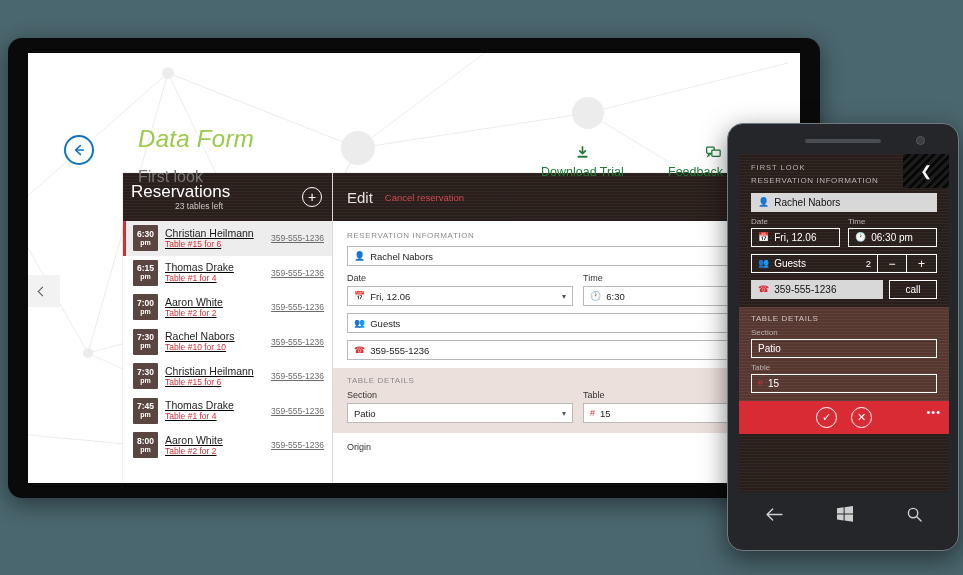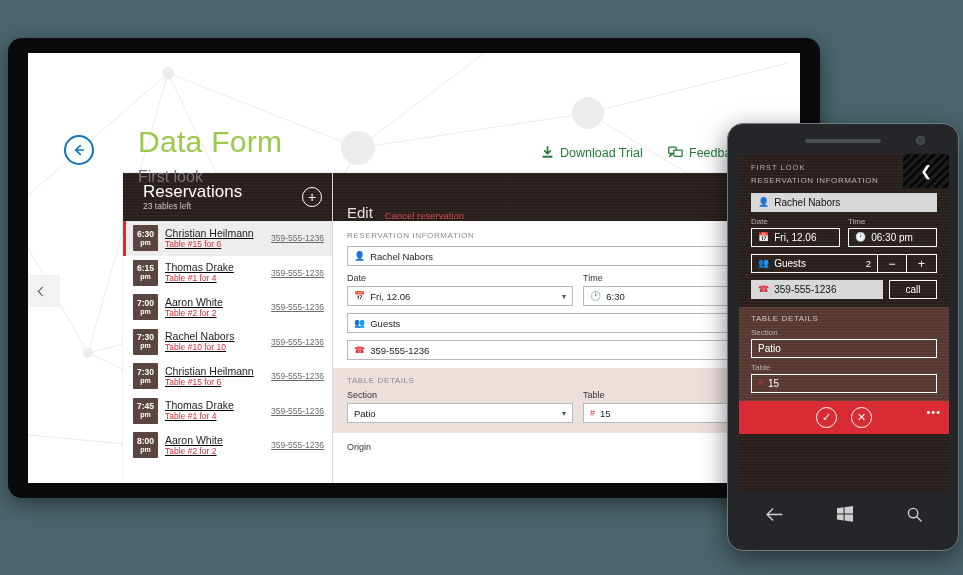--- a/index.html
+++ b/index.html
@@ -24,29 +24,29 @@
 
   
   #back-button{
     position:absolute; left:36px; top:82px; width:30px; height:30px;
     border-radius:50%; border:2px solid #1173bd; z-index:4;
     display:flex; align-items:center; justify-content:center; cursor:pointer;
     background:rgba(255,255,255,.6);
   }
   #page-title{
     position:absolute; left:110px; top:72px; z-index:4;
-    font-size:30px; color:#9bc94a; font-weight:300; letter-spacing:.3px;
+    font-size:24px; color:#9bc94a; font-weight:300; letter-spacing:.3px;font-style:italic;
   }
   #page-subtitle{
     position:absolute; left:110px; top:115px; z-index:4;
     font-size:16px; color:#777; font-weight:300;
   }
   .toplink{
     position:absolute; top:93px; z-index:4; color:#1e7a33;
-    font-size:12.5px; display:flex; gap:6px; cursor:pointer;
+    font-size:12.5px; display:flex; align-items:center; gap:6px; cursor:pointer;flex-direction:column;
   }
   #download-trial-link{ left:513px; }
   #feedback-portal-link{ left:640px; }
 
   
   #carousel-prev{
     position:absolute; left:-6px; top:222px; width:38px; height:32px;
     background:#f2f2f2; z-index:5; display:flex; align-items:center;
     justify-content:center; cursor:pointer;
   }
@@ -72,24 +72,24 @@
   #reservations-panel{ width:210px; display:flex; flex-direction:column; border-right:1px solid #d8d8d8;}
   #reservations-header{ height:48px; display:flex; align-items:stretch; }
   #date-tile{
     width:52px; background:#d92b34; color:#fff; padding:4px 0 0 6px;
     display:flex; flex-direction:column; justify-content:center;
   }
   #date-tile .d{ font-size:15px; font-weight:300; line-height:15px;}
   #date-tile .w{ font-size:8.5px; font-weight:bold; line-height:11px;}
   #reservations-title-wrap{
     flex:1; display:flex; align-items:center; justify-content:space-between;
-    padding:0 10px 0 20px; color:#fff;
+    padding:0 10px 0 8px; color:#fff;
   }
   #reservations-title{ font-size:17px; font-weight:300; line-height:18px;}
-  #reservations-subtitle{ font-size:8.5px; color:#cfc6c3; line-height:11px;}
+  #reservations-subtitle{ font-size:8.5px; color:#cfc6c3; line-height:11px;margin-left:44px;}
   #add-reservation-button{
     width:20px;height:20px;border-radius:50%;border:1.4px solid #fff;
     display:flex;align-items:center;justify-content:center;font-size:14px;
     line-height:0; cursor:pointer; flex:0 0 auto;
   }
   #reservations-list{ flex:1; background:#fff; overflow:hidden; }
   .res-row{
     display:flex; align-items:center; gap:7px; padding:4px 8px 4px 7px;
     height:34.5px; border-left:3px solid transparent; cursor:pointer;
   }
@@ -103,21 +103,21 @@
   .time-chip .p{ font-size:7px; line-height:8px; font-weight:bold;}
   .res-info{ flex:1; min-width:0;text-decoration:underline;}
   .res-name{ font-size:10.5px; color:#1c1c1c; line-height:12px;}
   .res-table{ font-size:8.5px; color:#d92b34; line-height:11px;}
   .res-phone{
     font-size:8.5px; color:#6b6b6b; text-decoration:underline; flex:0 0 auto; cursor:pointer;
   }
 
   
   #edit-panel{ flex:1; display:flex; flex-direction:column; background:#fff;}
-  #edit-header{ height:48px; display:flex; align-items:flex-end; gap:12px; padding:0 14px; color:#e6e2e0;}
+  #edit-header{ height:48px; display:flex; align-items:center; gap:12px; padding:0 14px; color:#e6e2e0;}
   #edit-header-title{ font-size:15px; font-weight:300;}
   #cancel-reservation-link{ font-size:9.5px; color:#d1484f; cursor:pointer;}
   #edit-body{ flex:1; background:#fff; padding:0;}
 
   .section-label{ font-size:8px; color:#8a8a8a; letter-spacing:.6px; }
   .fld-label{ font-size:9px; color:#333; margin-bottom:3px;}
   .sec-a{ padding:10px 14px 8px 14px; position:relative;}
   .sec-b{ background:#ece0dc; padding:8px 14px 10px 14px;}
   .sec-c{ padding:9px 14px 8px 14px;}
   #collapse-toggle{

